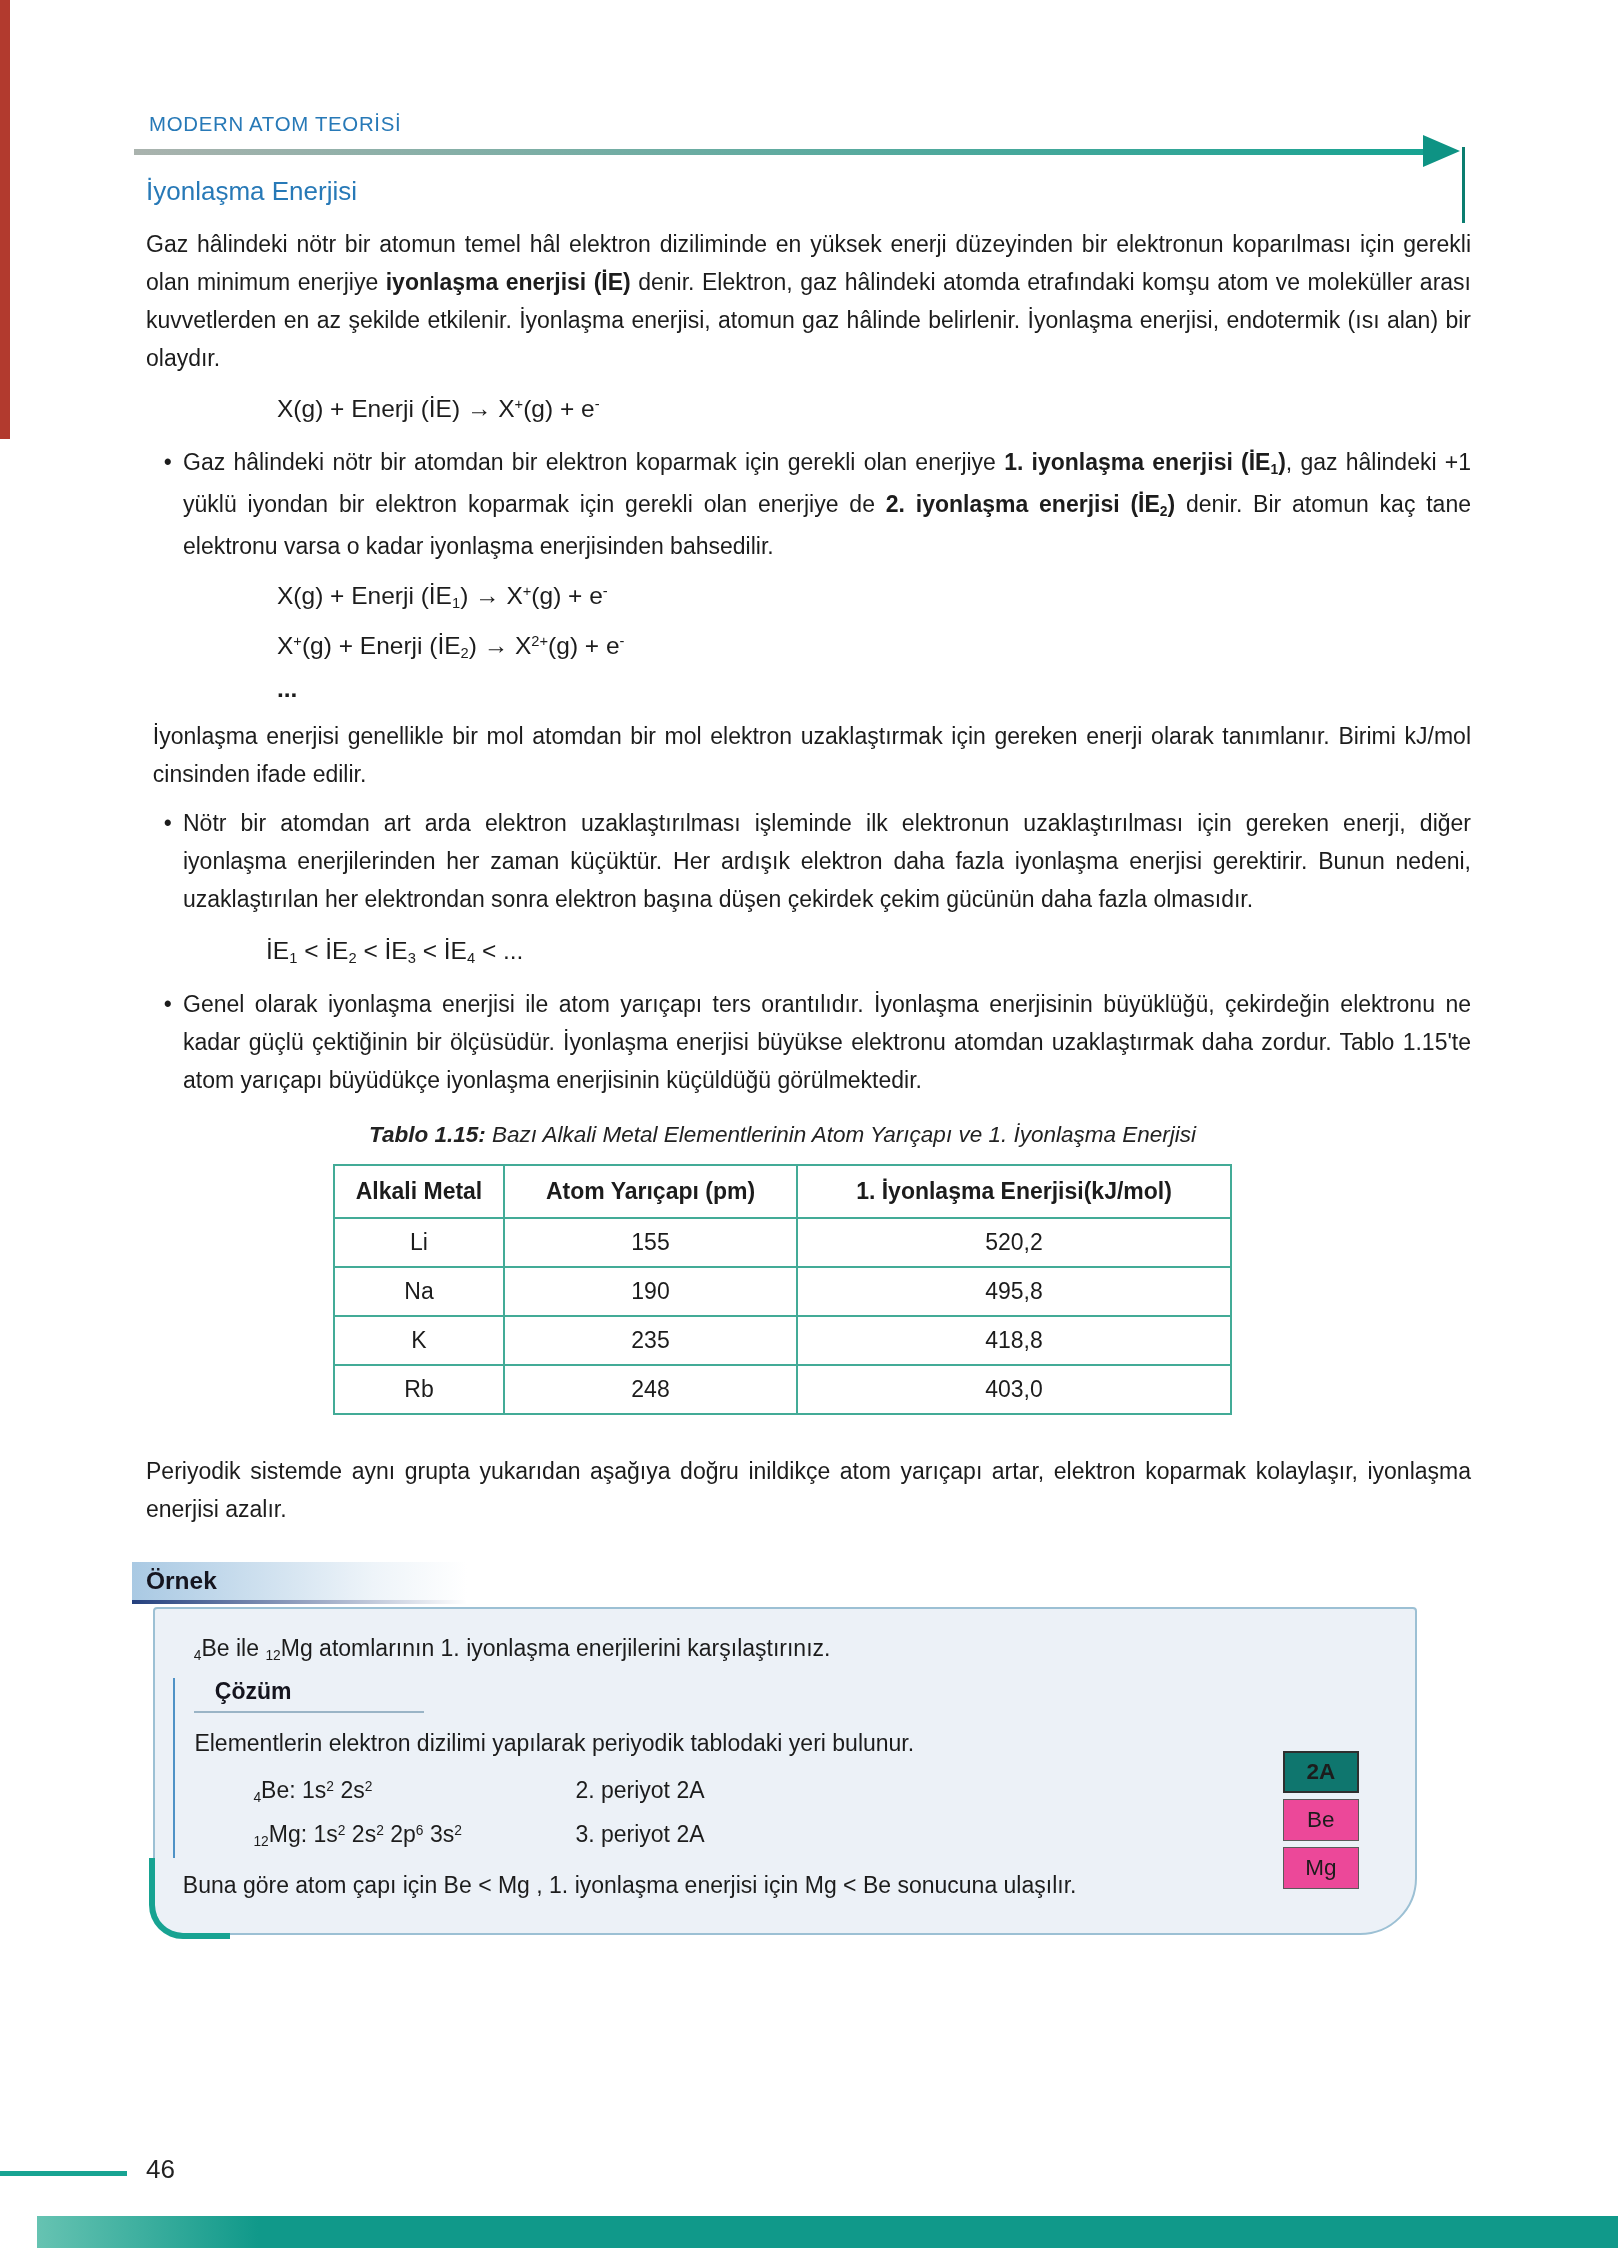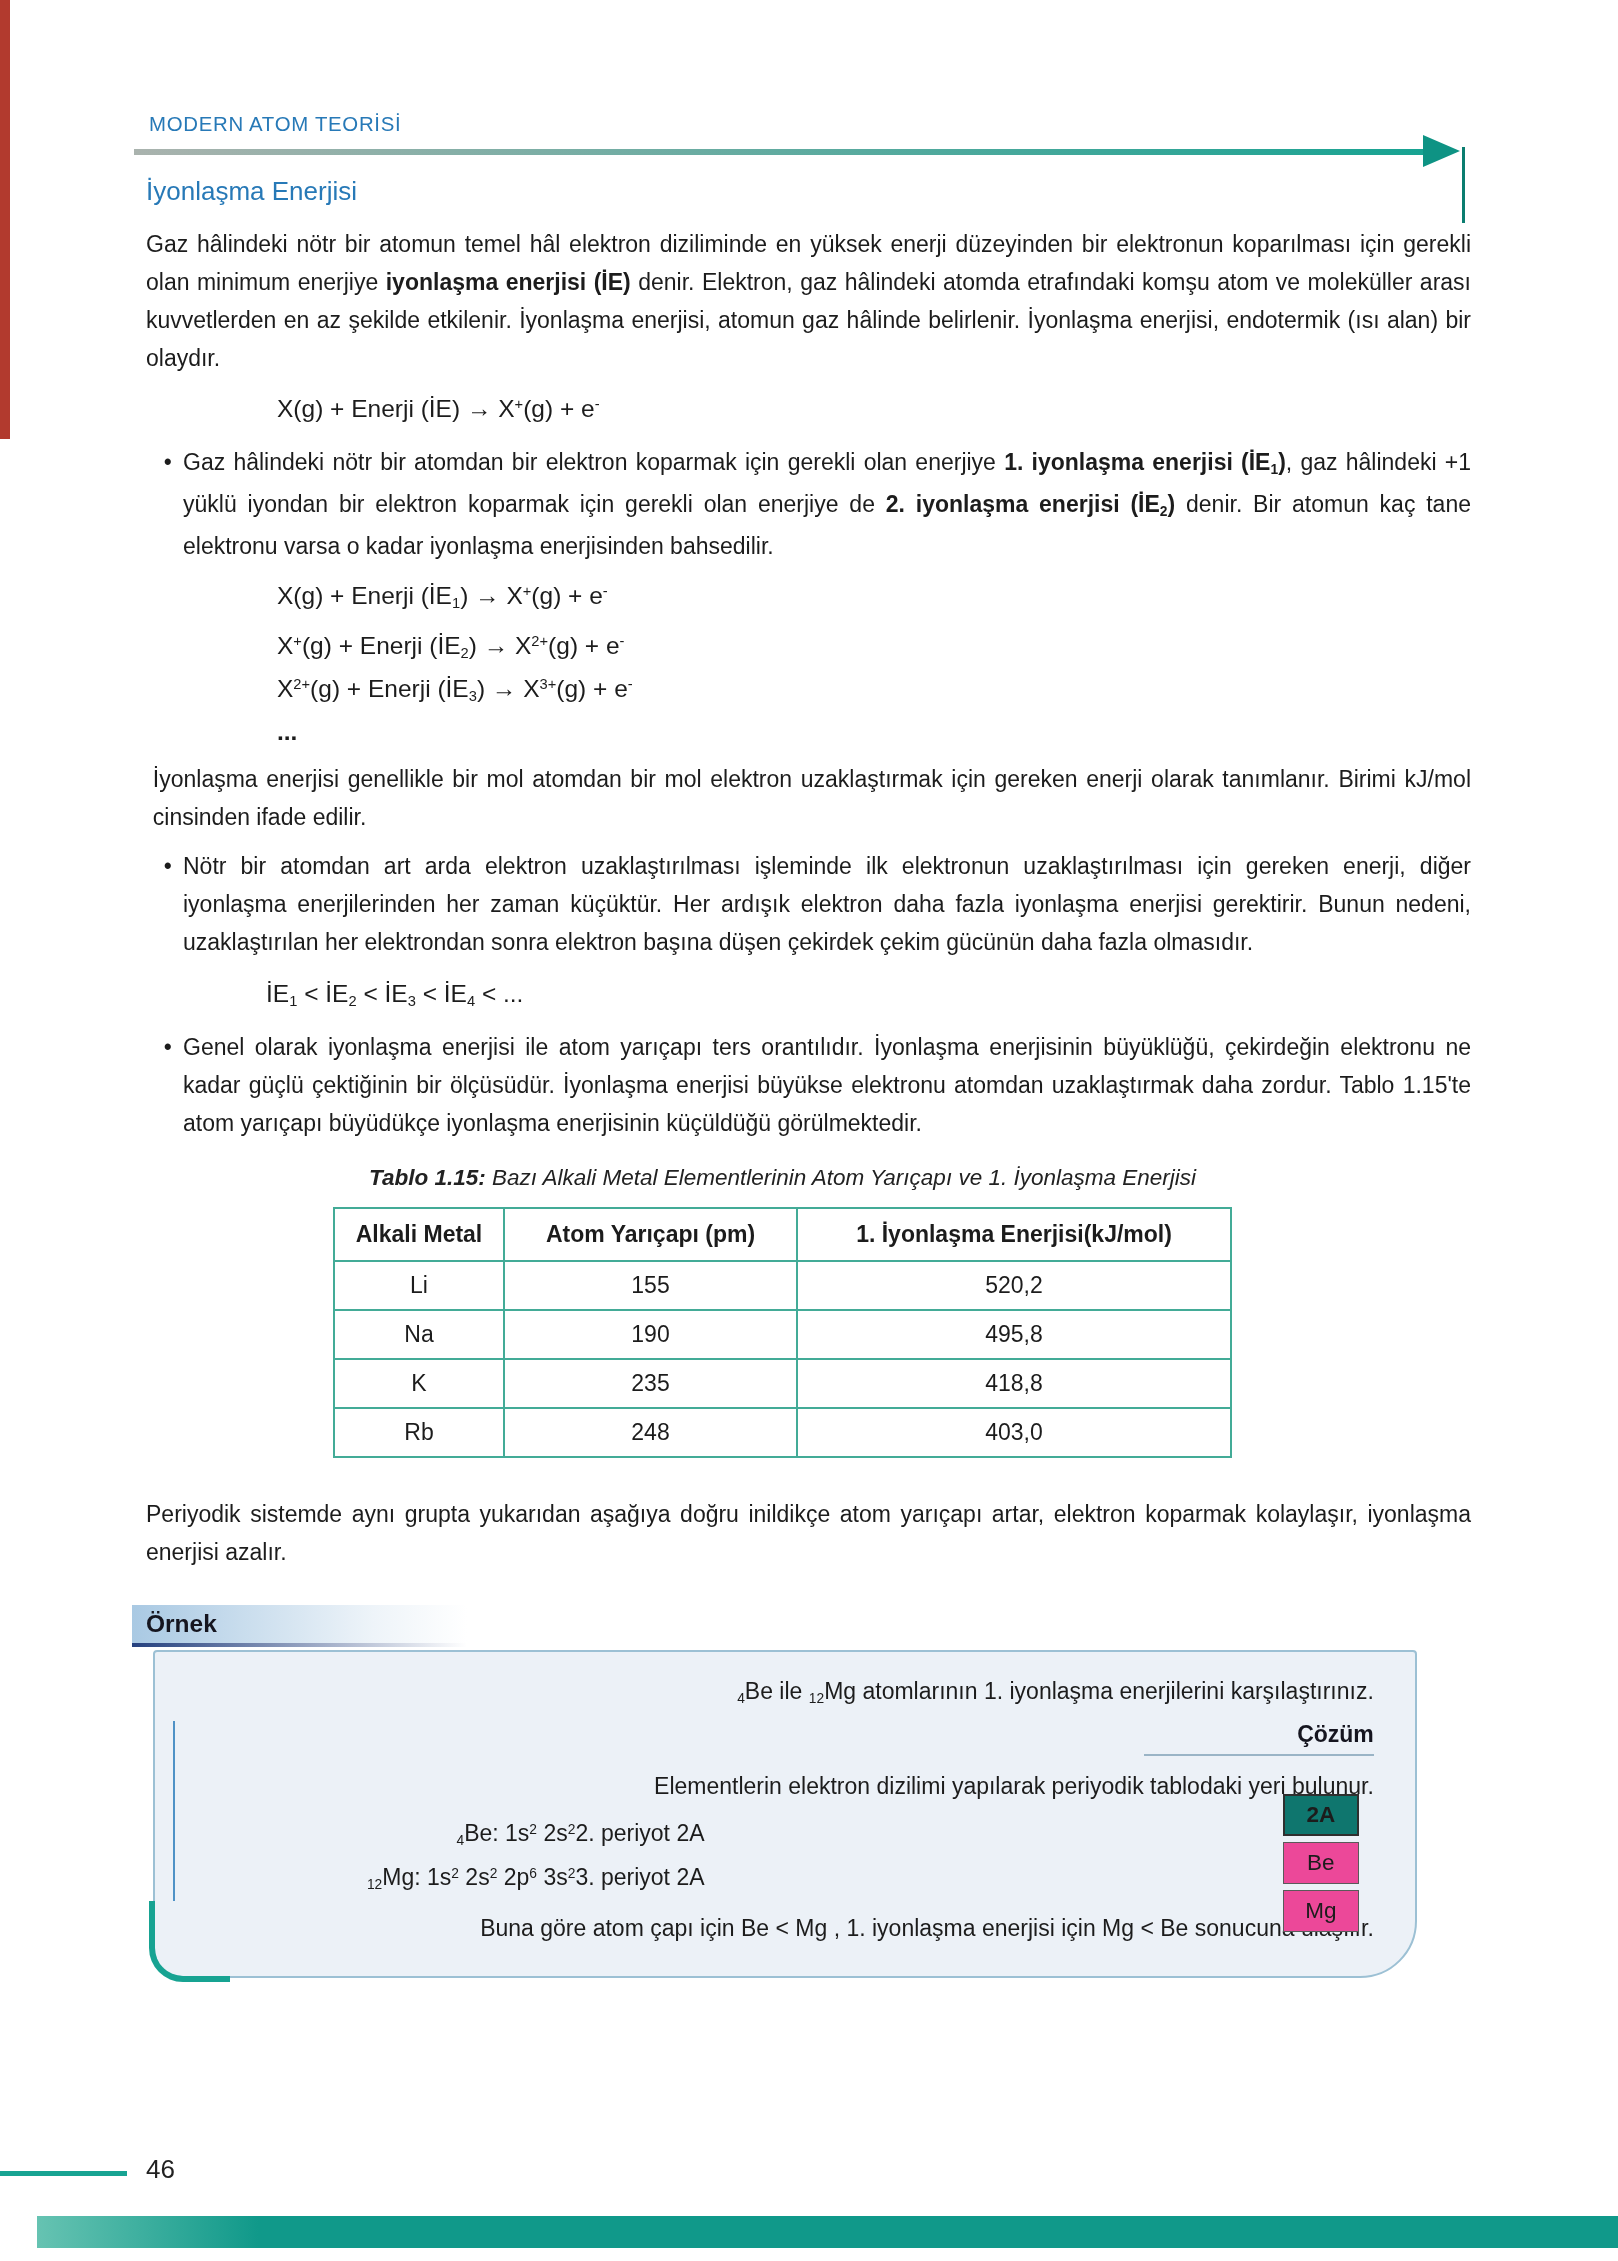--- a/index.html
+++ b/index.html
@@ -54,21 +54,21 @@
 
   .ornek-bar { position:relative; margin:34px 0 0 -13.6px; width:335px; height:38px;
                background:linear-gradient(to right,#a9c9e3,#eef4f9 72%, rgba(255,255,255,0));
                display:flex; align-items:center; padding-left:13.6px;
                font-size:24.5px; font-weight:bold; color:#15151f; }
   .ornek-bar::after { content:""; position:absolute; left:0; bottom:-4.1px; height:4.1px; width:100%;
                       background:linear-gradient(to right,#24407e, rgba(36,64,126,0)); }
 
   .example-box { position:relative; margin:6.8px 0 0 6.8px; width:1264px; min-height:326px;
                  background:#ecf1f7; border:2px solid #9cc0d4;
-                 border-radius:4.1px 4.1px 57px 29px; padding:26px 41px 29px 39px;text-align:right; }
+                 border-radius:4.1px 4.1px 57px 29px; padding:26px 41px 29px 39px; }
   .example-box::before { content:""; position:absolute; left:-5.5px; bottom:-5.5px; width:75px; height:75px;
                          border-left:6.1px solid #17a392; border-bottom:6.1px solid #17a392;
                          border-bottom-left-radius:34px; border-top:none; border-right:none; }
 
   .question { font-size:23px; margin-bottom:16.4px; }
 
   .solution { border-left:2.7px solid #4f92c6; margin-left:-20.4px; padding-left:19px; }
   .cozum-row { margin-bottom:12.3px; }
   .cozum-label { display:inline-block; width:230px; font-size:23px; font-weight:bold; color:#15151f;
                  border-bottom:2px solid #9ab4c6; padding:0 0 5.5px 20.4px; }
@@ -107,21 +107,20 @@
 
     <div class="eq eq-main"><span>X(g) + Enerji (İE) → X</span><sup>+</sup><span>(g) + e</span><sup>-</sup></div>
 
     <div class="bullet">
       <span class="marker">•</span>
       <span><span>Gaz hâlindeki nötr bir atomdan bir elektron koparmak için gerekli olan enerjiye </span><span style="font-weight: bold;">1. iyonlaşma enerjisi (İE</span><sub style="font-weight: bold;">1</sub><span style="font-weight: bold;">)</span><span>, gaz hâlindeki +1 yüklü iyondan bir elektron koparmak için gerekli olan enerjiye de </span><span style="font-weight: bold;">2. iyonlaşma enerjisi (İE</span><sub style="font-weight: bold;">2</sub><span style="font-weight: bold;">)</span><span> denir. Bir atomun kaç tane elektronu varsa o kadar iyonlaşma enerjisinden bahsedilir.</span></span>
     </div>
 
     <div class="eq eq-stack"><span>X(g) + Enerji (İE</span><sub>1</sub><span>) → X</span><sup>+</sup><span>(g)  + e</span><sup>-</sup></div>
     <div class="eq"><span>X</span><sup>+</sup><span>(g) + Enerji (İE</span><sub>2</sub><span>) → X</span><sup>2+</sup><span>(g) + e</span><sup>-</sup></div>
-    <div class="eq"><span>X</span><sup>2+</sup><span>(g) + Enerji (İE</span><sub>3</sub><span>) → X</span><sup>3+</sup><span>(g) + e</span><sup>-</sup></div>
     <div class="eq eq-dots">...</div>
 
     <p class="body-p para-mol">İyonlaşma enerjisi genellikle bir mol atomdan bir mol elektron uzaklaştırmak için gereken enerji olarak tanımlanır. Birimi kJ/mol cinsinden ifade edilir.</p>
 
     <div class="bullet">
       <span class="marker">•</span>
       <span>Nötr bir atomdan art arda elektron uzaklaştırılması işleminde ilk elektronun uzaklaştırılması için gereken enerji, diğer iyonlaşma enerjilerinden her zaman küçüktür. Her ardışık elektron daha fazla iyonlaşma enerjisi gerektirir. Bunun nedeni, uzaklaştırılan her elektrondan sonra elektron başına düşen çekirdek çekim gücünün daha fazla olmasıdır.</span>
     </div>
 
     <div class="eq eq-ie"><span>İE</span><sub>1</sub><span> &lt; İE</span><sub>2</sub><span> &lt; İE</span><sub>3</sub><span> &lt; İE</span><sub>4</sub><span> &lt; ...</span></div>

